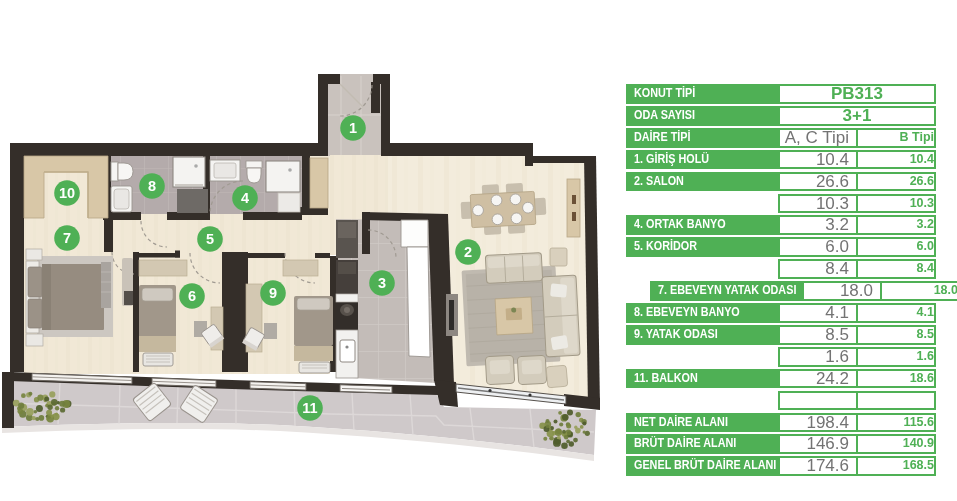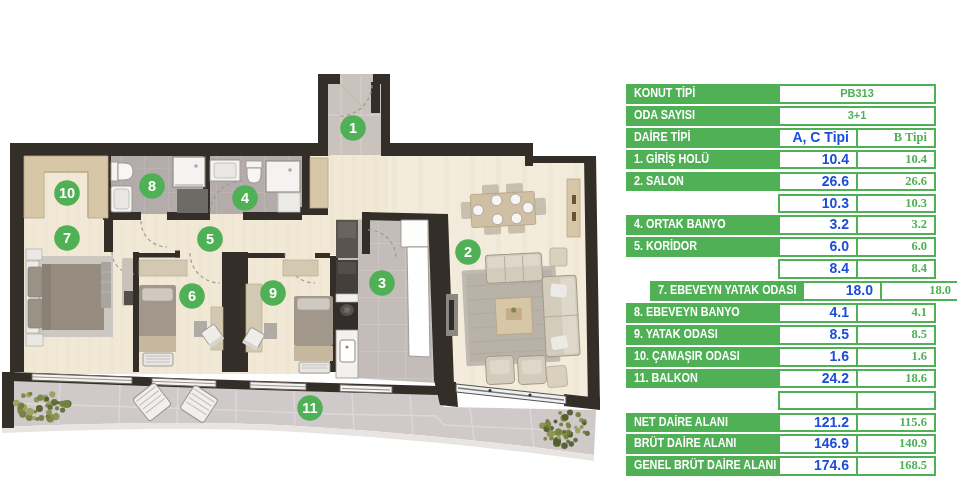--- a/index.html
+++ b/index.html
@@ -4,29 +4,29 @@
 <style>
   html,body{margin:0;padding:0;background:#ffffff;}
   #stage{position:relative;width:957px;height:501px;background:#ffffff;overflow:hidden;
          font-family:"Liberation Sans",sans-serif;}
   #plan{position:absolute;left:0;top:0;}
   .tbl{position:absolute;left:626px;top:84px;width:310px;font-family:"Liberation Sans",sans-serif;}
   .row{position:absolute;left:0;height:19.8px;}
   .lab{position:absolute;left:0;width:152px;height:19.8px;background:#4fb055;color:#ffffff;
        font-weight:bold;font-size:12.5px;line-height:19.8px;padding-left:8px;box-sizing:border-box;
        white-space:nowrap;}
-  .va{position:absolute;left:152px;width:80px;height:19.8px;background:#ffffff;color:#1d4ed8;
-      font-weight:bold;font-size:14px;line-height:15.8px;text-align:right;
+  .va{position:absolute;left:152px;width:80px;height:19.8px;background:#ffffff;color:#737373;
+      font-weight:normal;font-size:17px;line-height:15.8px;text-align:right;
       border:2px solid #4fb055;box-sizing:border-box;padding-right:7px;}
   .vb{position:absolute;left:232px;width:78px;height:19.8px;background:#ffffff;color:#4fb055;
       font-weight:bold;font-size:12.5px;line-height:15.8px;text-align:right;
-      border:2px solid #4fb055;border-left:none;box-sizing:border-box;padding-right:7px;font-family:Liberation Serif, serif;}
+      border:2px solid #4fb055;border-left:none;box-sizing:border-box;}
   .lab span{display:inline-block;transform:scaleX(.865);transform-origin:0 50%;}
   .vm{position:absolute;left:152px;width:158px;height:19.8px;background:#ffffff;color:#4fb055;
-      font-weight:bold;font-size:11px;line-height:15.8px;text-align:center;
+      font-weight:bold;font-size:17px;line-height:15.8px;text-align:center;
       border:2px solid #4fb055;box-sizing:border-box;}
 </style>
 </head>
 <body>
 <div id="stage">
 
 <svg id="plan" width="957" height="501" viewBox="0 0 957 501">
 
 <defs>
 <pattern id="wood" width="22" height="501" patternUnits="userSpaceOnUse">
@@ -554,39 +554,38 @@
   <div class="vb">4.1</div>
 </div>
 
 <div class="row" style="top:240.9px;width:310px;">
   <div class="lab"><span>9. YATAK ODASI</span></div>
   <div class="va">8.5</div>
   <div class="vb">8.5</div>
 </div>
 
 <div class="row" style="top:262.8px;width:310px;">
-  <div class="lab"><span>10. ÇAMAŞIR ODASI</span></div>
   <div class="va">1.6</div>
   <div class="vb">1.6</div>
 </div>
 
 <div class="row" style="top:284.7px;width:310px;">
   <div class="lab"><span>11. BALKON</span></div>
   <div class="va">24.2</div>
   <div class="vb">18.6</div>
 </div>
 
 <div class="row" style="top:306.6px;width:310px;">
   <div class="va"></div>
   <div class="vb"></div>
 </div>
 
 <div class="row" style="top:328.5px;width:310px;">
   <div class="lab"><span>NET DAİRE ALANI</span></div>
-  <div class="va">121.2</div>
+  <div class="va">198.4</div>
   <div class="vb">115.6</div>
 </div>
 
 <div class="row" style="top:350.4px;width:310px;">
   <div class="lab"><span>BRÜT DAİRE ALANI</span></div>
   <div class="va">146.9</div>
   <div class="vb">140.9</div>
 </div>
 
 <div class="row" style="top:372.3px;width:310px;">

